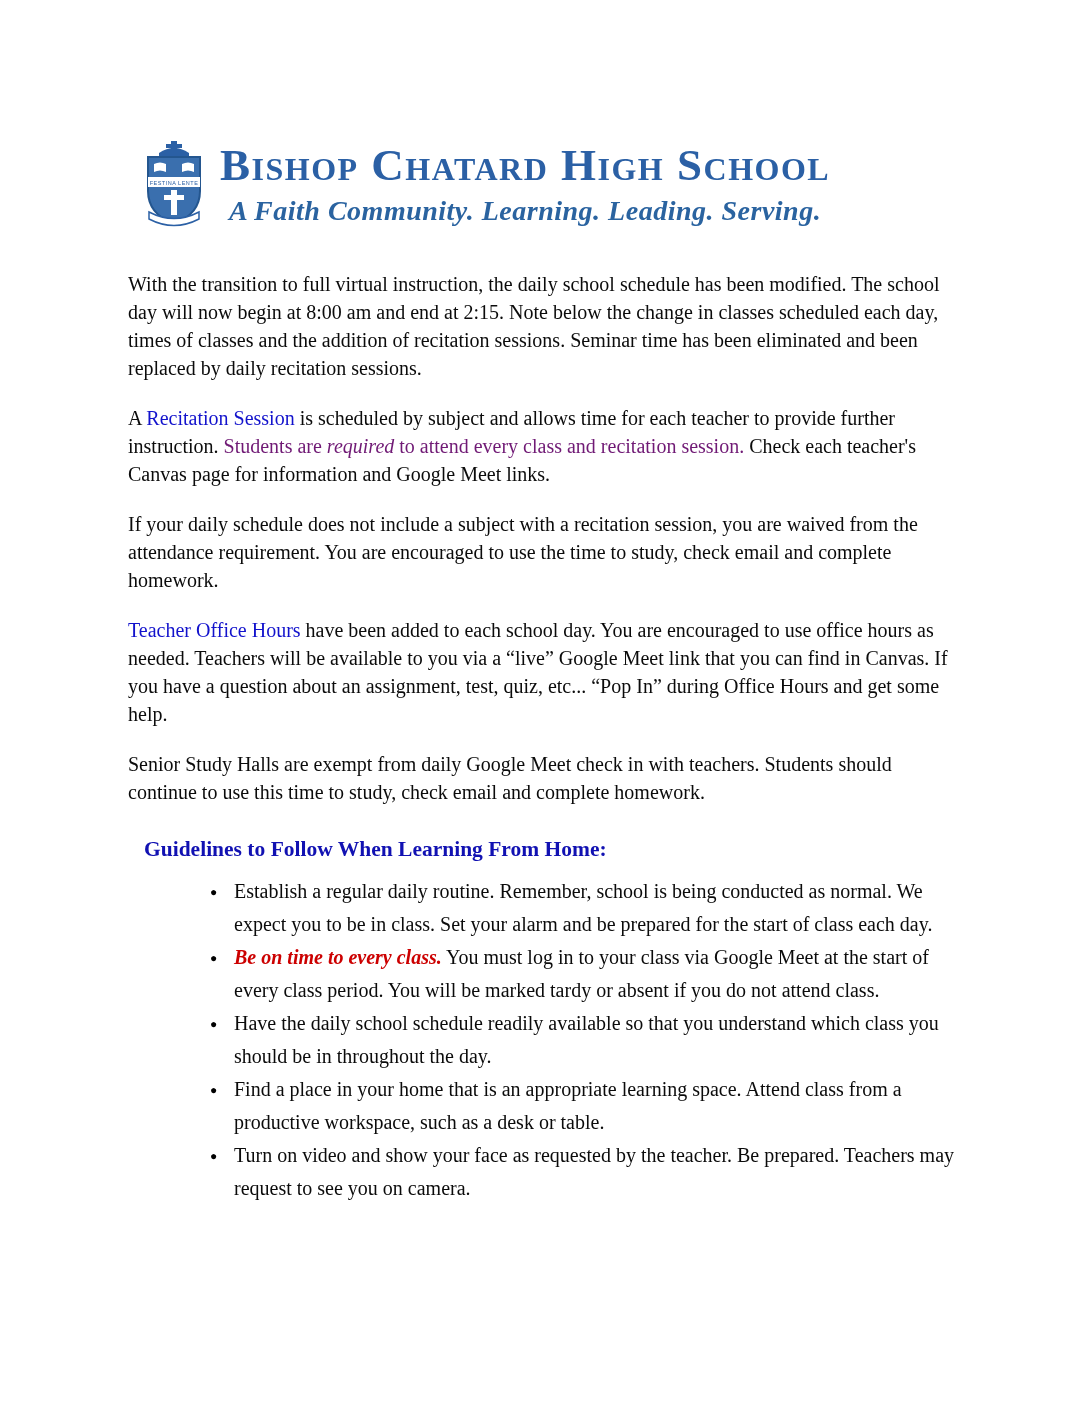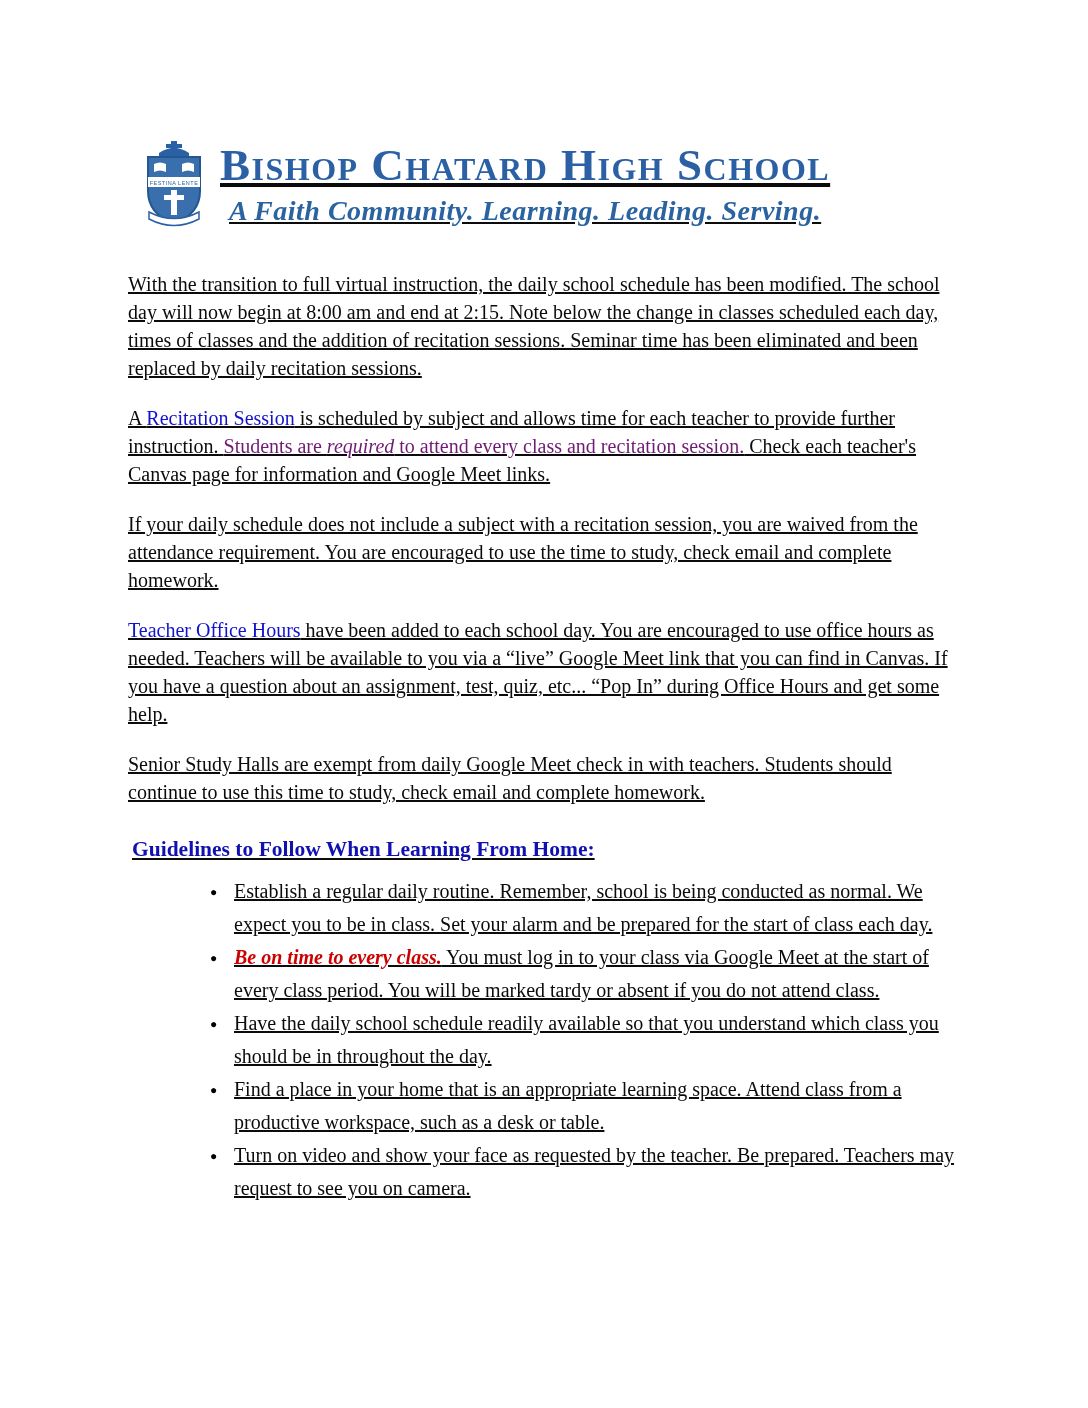--- a/index.html
+++ b/index.html
@@ -4,21 +4,20 @@
 <style>
   html, body { margin: 0; padding: 0; background: #ffffff; }
   .page {
     width: 1003px;
     height: 1408px;
     background: #ffffff;
     overflow: hidden;
     position: relative;
     font-family: "Liberation Serif", "DejaVu Serif", serif;
     color: #0b0b0b;
-    text-decoration: underline;
   }
   .content {
     margin: 140px 126px 0 128px;
     width: 834px;
   }
   
   .logo {
     display: flex;
     align-items: center;
     gap: 12px;
@@ -59,21 +58,21 @@
     text-decoration: none;
     cursor: pointer;
     text-align: right;
   }
   .red { color: #701a75; }
   .italic { font-style: italic; }
   .guidelines-heading {
     font-size: 21.5px;
     font-weight: bold;
     color: #1111b2;
-    margin: 30px 0 13px 4px;
+    margin: 30px 0 13px 16px;
     line-height: 26px;
   }
   ul.guidelines {
     margin: 0;
     padding: 0 0 0 82px;
     list-style: none;
   }
   ul.guidelines li {
     font-size: 20px;
     line-height: 33px;

